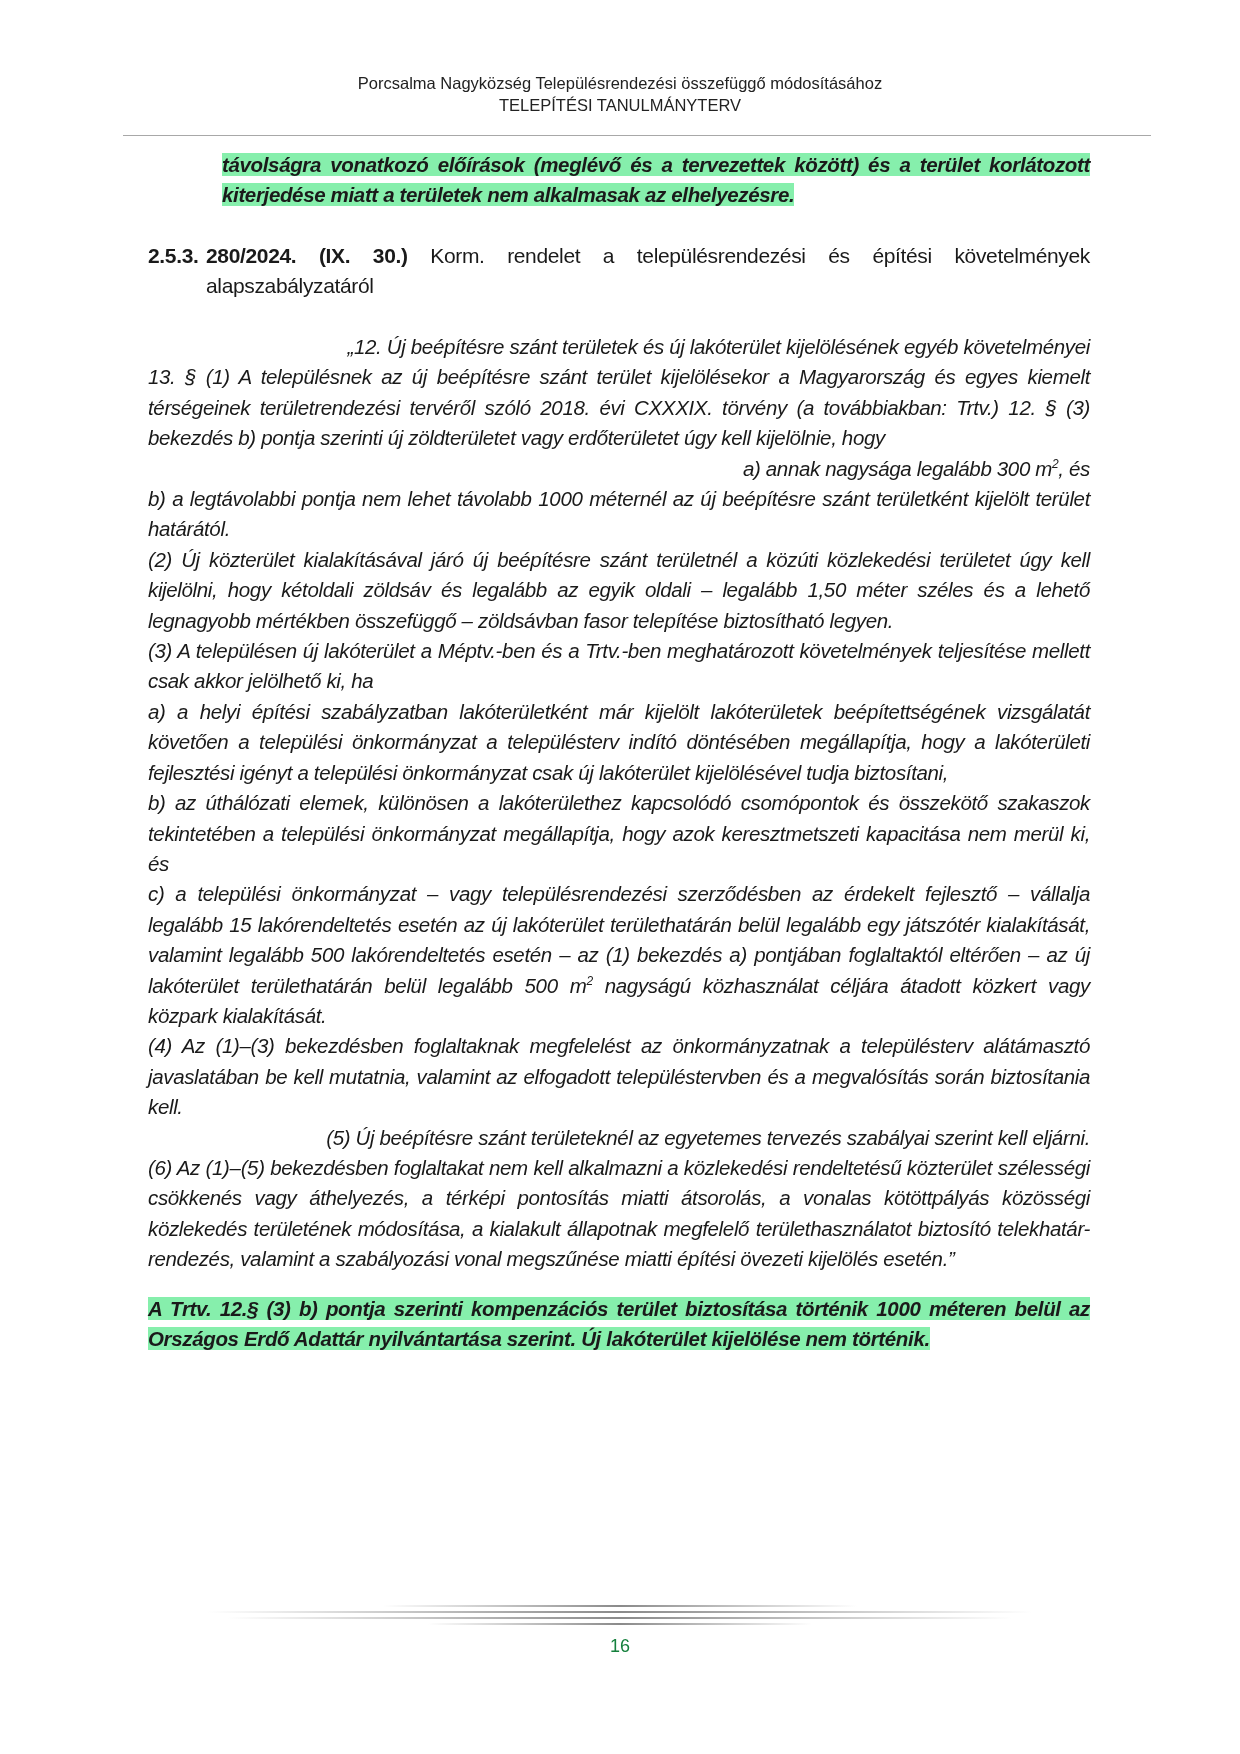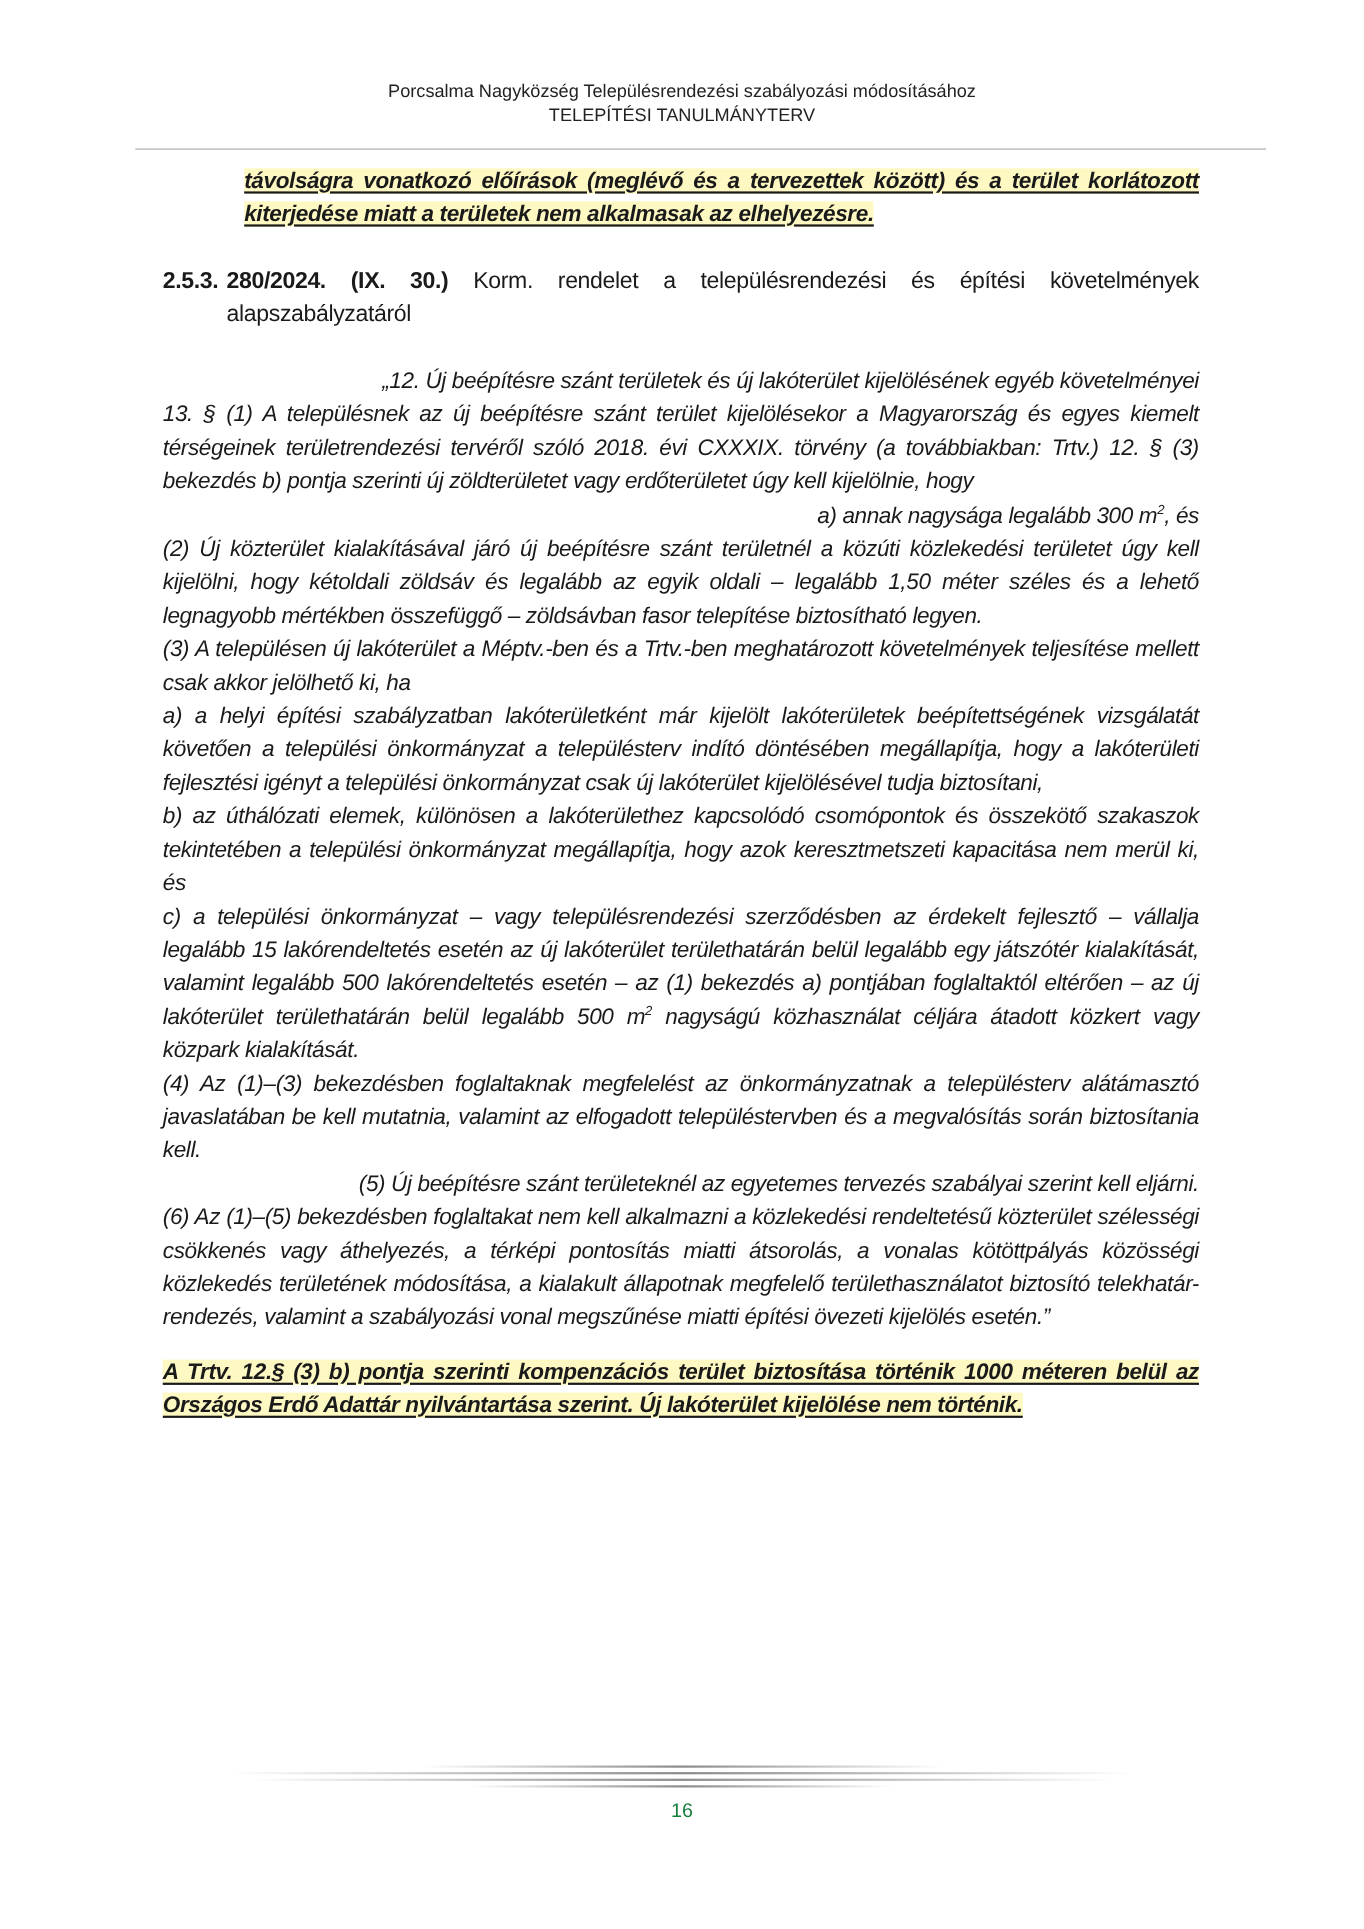--- a/index.html
+++ b/index.html
@@ -18,21 +18,21 @@
   }
   .content {
     position: absolute; left: 148px; top: 150px; width: 942px;
     font-size: 20.5px; letter-spacing: -0.35px;
   }
   .hl-block {
     margin-left: 74px; text-align: justify; text-align-last: left;
     line-height: 30px; font-weight: bold; font-style: italic;
   }
   .hl {
-    background: #fef9c3; text-decoration: underline; text-decoration-thickness: 2px;
+    background: #86efac; text-decoration-thickness: 2px;
     text-underline-offset: 3px;
     -webkit-box-decoration-break: clone; box-decoration-break: clone;
   }
   .section-heading {
     margin-top: 31px; line-height: 30px; font-size: 21px; text-align: justify;
     text-align-last: left; position: relative; padding-left: 58px;
   }
   .section-heading .num { position: absolute; left: 0; top: 0; font-weight: bold; }
   .section-heading .bold { font-weight: bold; }
   .quote {
@@ -51,39 +51,40 @@
   }
   .page-number {
     position: absolute; left: 0; top: 1636px; width: 1240px; text-align: center;
     font-size: 18px; color: #15803d;
   }
 </style>
 </head>
 <body>
 
 <div class="header">
-  <div>Porcsalma Nagyközség Településrendezési szabályozási módosításához</div>
+  <div>Porcsalma Nagyközség Településrendezési összefüggő módosításához</div>
   <div>TELEPÍTÉSI TANULMÁNYTERV</div>
 </div>
 <div class="header-rule"></div>
 
 <div class="content">
   <div class="hl-block">
     <span class="hl">távolságra vonatkozó előírások (meglévő és a tervezettek között) és a terület korlátozott kiterjedése miatt a területek nem alkalmasak az elhelyezésre.</span>
   </div>
 
   <div class="section-heading">
     <span class="num">2.5.3.</span>
     <span class="bold">280/2024. (IX. 30.)</span><span> Korm. rendelet a településrendezési és építési követelmények alapszabályzatáról</span>
   </div>
 
   <div class="quote">
     <p class="title-line">„12. Új beépítésre szánt területek és új lakóterület kijelölésének egyéb követelményei</p>
     <p>13. § (1) A településnek az új beépítésre szánt terület kijelölésekor a Magyarország és egyes kiemelt térségeinek területrendezési tervéről szóló 2018. évi CXXXIX. törvény (a továbbiakban: Trtv.) 12. § (3) bekezdés b) pontja szerinti új zöldterületet vagy erdőterületet úgy kell kijelölnie, hogy</p>
     <p class="left"><span>a) annak nagysága legalább 300 m</span><sup>2</sup><span>, és</span></p>
+    <p>b) a legtávolabbi pontja nem lehet távolabb 1000 méternél az új beépítésre szánt területként kijelölt terület határától.</p>
     <p>(2) Új közterület kialakításával járó új beépítésre szánt területnél a közúti közlekedési területet úgy kell kijelölni, hogy kétoldali zöldsáv és legalább az egyik oldali – legalább 1,50 méter széles és a lehető legnagyobb mértékben összefüggő – zöldsávban fasor telepítése biztosítható legyen.</p>
     <p>(3) A településen új lakóterület a Méptv.-ben és a Trtv.-ben meghatározott követelmények teljesítése mellett csak akkor jelölhető ki, ha</p>
     <p>a) a helyi építési szabályzatban lakóterületként már kijelölt lakóterületek beépítettségének vizsgálatát követően a települési önkormányzat a településterv indító döntésében megállapítja, hogy a lakóterületi fejlesztési igényt a települési önkormányzat csak új lakóterület kijelölésével tudja biztosítani,</p>
     <p>b) az úthálózati elemek, különösen a lakóterülethez kapcsolódó csomópontok és összekötő szakaszok tekintetében a települési önkormányzat megállapítja, hogy azok keresztmetszeti kapacitása nem merül ki, és</p>
     <p><span>c) a települési önkormányzat – vagy településrendezési szerződésben az érdekelt fejlesztő – vállalja legalább 15 lakórendeltetés esetén az új lakóterület területhatárán belül legalább egy játszótér kialakítását, valamint legalább 500 lakórendeltetés esetén – az (1) bekezdés a) pontjában foglaltaktól eltérően – az új lakóterület területhatárán belül legalább 500 m</span><sup>2</sup><span> nagyságú közhasználat céljára átadott közkert vagy közpark kialakítását.</span></p>
     <p>(4) Az (1)–(3) bekezdésben foglaltaknak megfelelést az önkormányzatnak a településterv alátámasztó javaslatában be kell mutatnia, valamint az elfogadott településtervben és a megvalósítás során biztosítania kell.</p>
     <p class="left">(5) Új beépítésre szánt területeknél az egyetemes tervezés szabályai szerint kell eljárni.</p>
     <p>(6) Az (1)–(5) bekezdésben foglaltakat nem kell alkalmazni a közlekedési rendeltetésű közterület szélességi csökkenés vagy áthelyezés, a térképi pontosítás miatti átsorolás, a vonalas kötöttpályás közösségi közlekedés területének módosítása, a kialakult állapotnak megfelelő területhasználatot biztosító telekhatár-rendezés, valamint a szabályozási vonal megszűnése miatti építési övezeti kijelölés esetén.”</p>
   </div>
 

